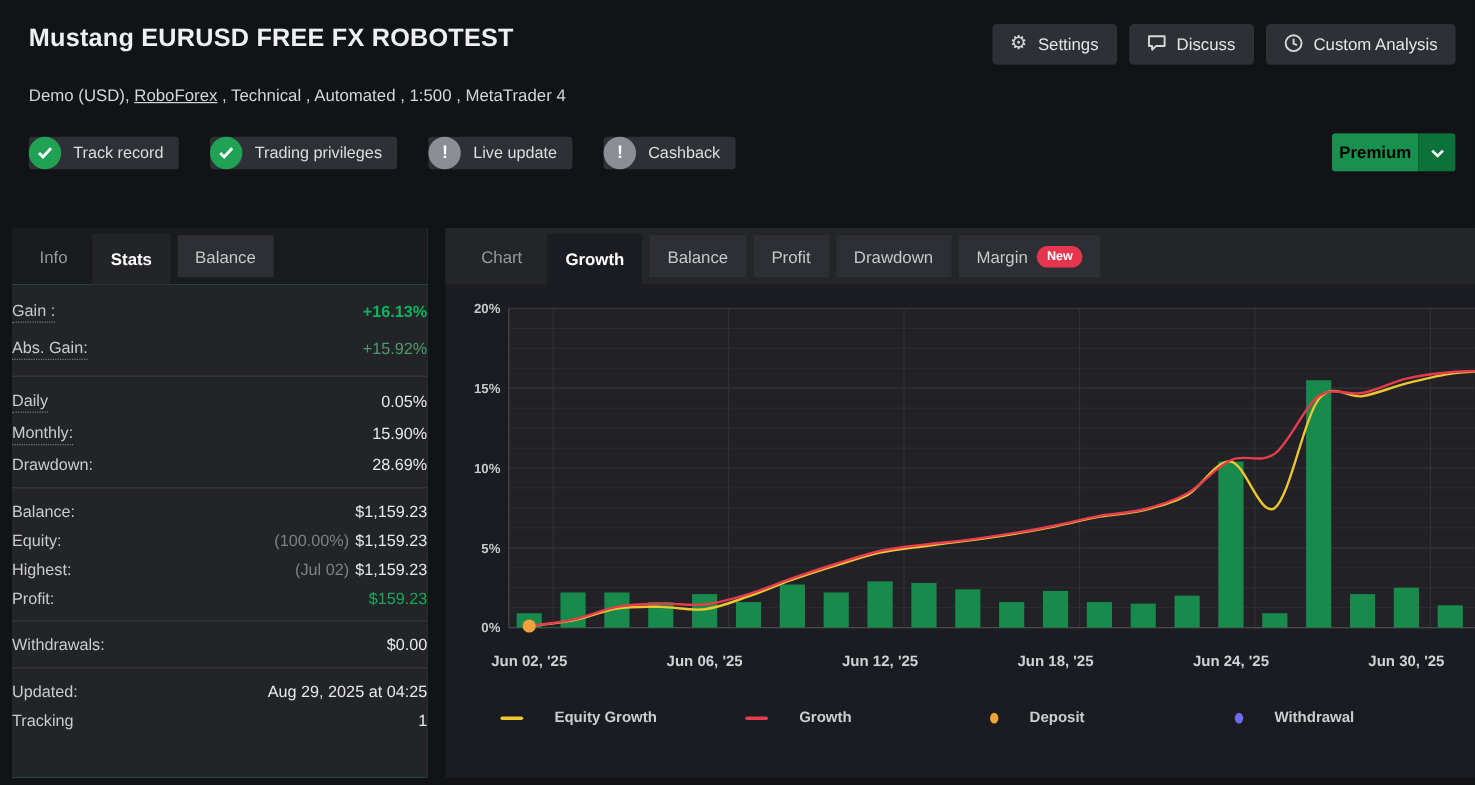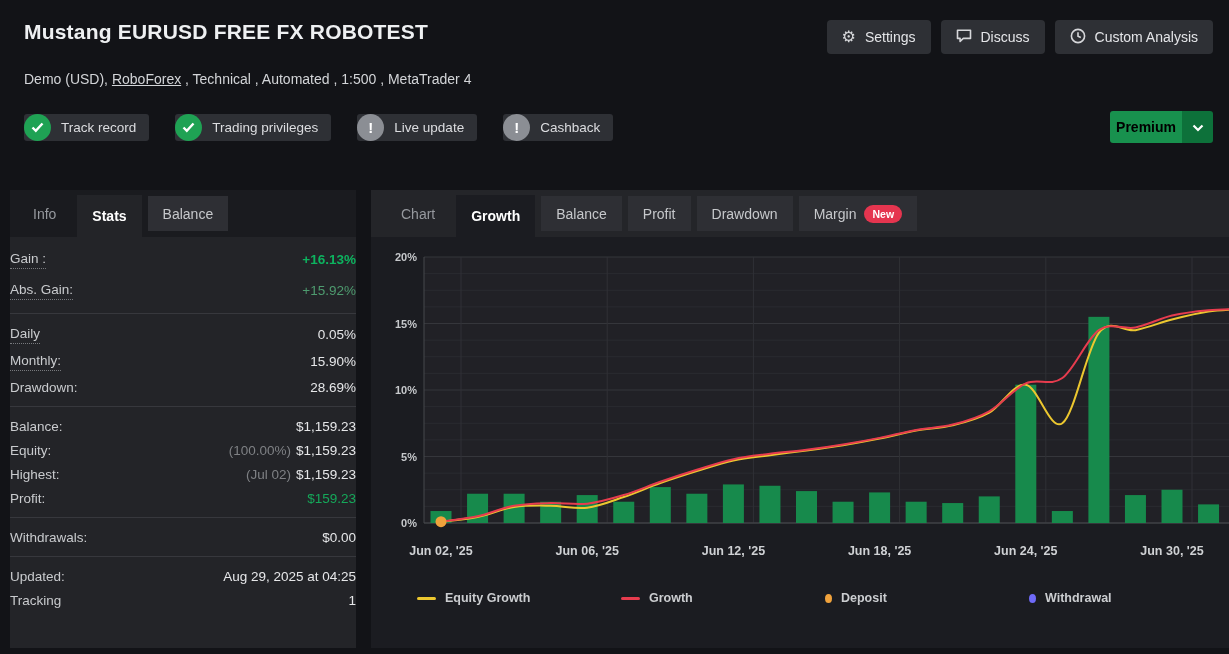--- a/index.html
+++ b/index.html
@@ -69,21 +69,21 @@
 
   
   .chart-panel { width:908px; height:458px; background:#1b1c21; flex:0 0 auto; }
   .chart-head { display:flex; align-items:flex-end; height:47px; background:#242529; }
   .chart-head .tabstrip { padding-left:15px; flex:1; }
   .chart-panel .tab.active { background:#1b1c21; }
   .filter-btn { background:transparent; border:none; margin:0 16px 12px 0; cursor:pointer;
                 color:#b9bbbf; align-self:flex-end; }
   #chart { display:block; margin-top:8px; }
   .legend { display:flex; margin-left:46px; margin-top:14px; }
-  .legend-item { width:204px; display:flex; align-items:center; gap:9px; font-size:12.5px;
+  .legend-item { width:204px; display:flex; align-items:center; gap:26px; font-size:12.5px;
                  font-weight:600; color:#cbcdd0; cursor:pointer; }
   .sw-line { width:19px; height:3px; border-radius:2px; }
   .sw-dot { width:7px; height:9px; border-radius:50%; }
 </style>
 </head>
 <body>
 
 <div class="page">
   <header>
     <div class="title-row">

